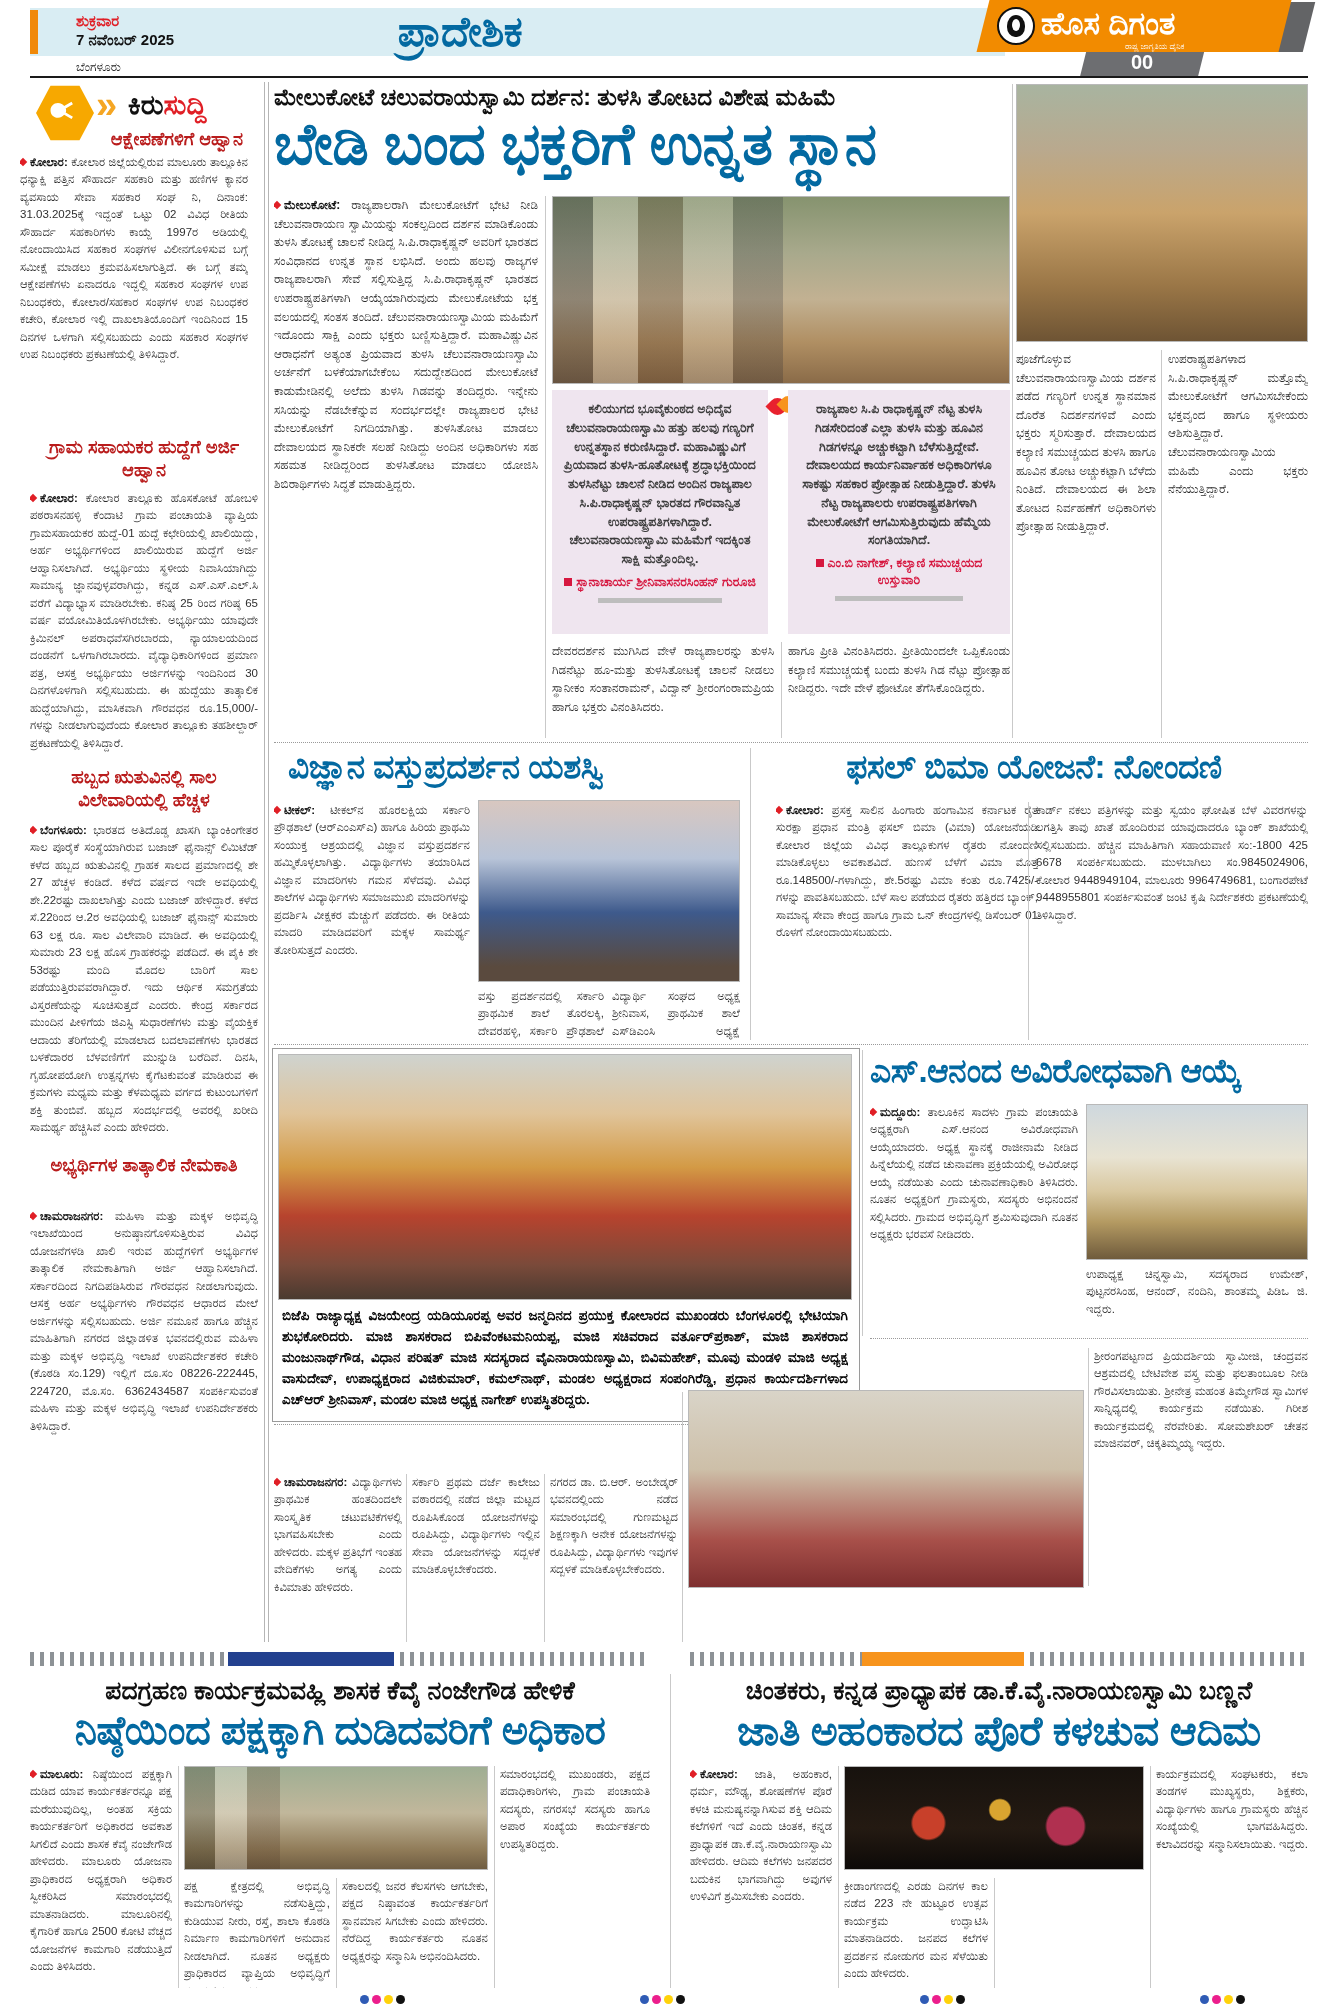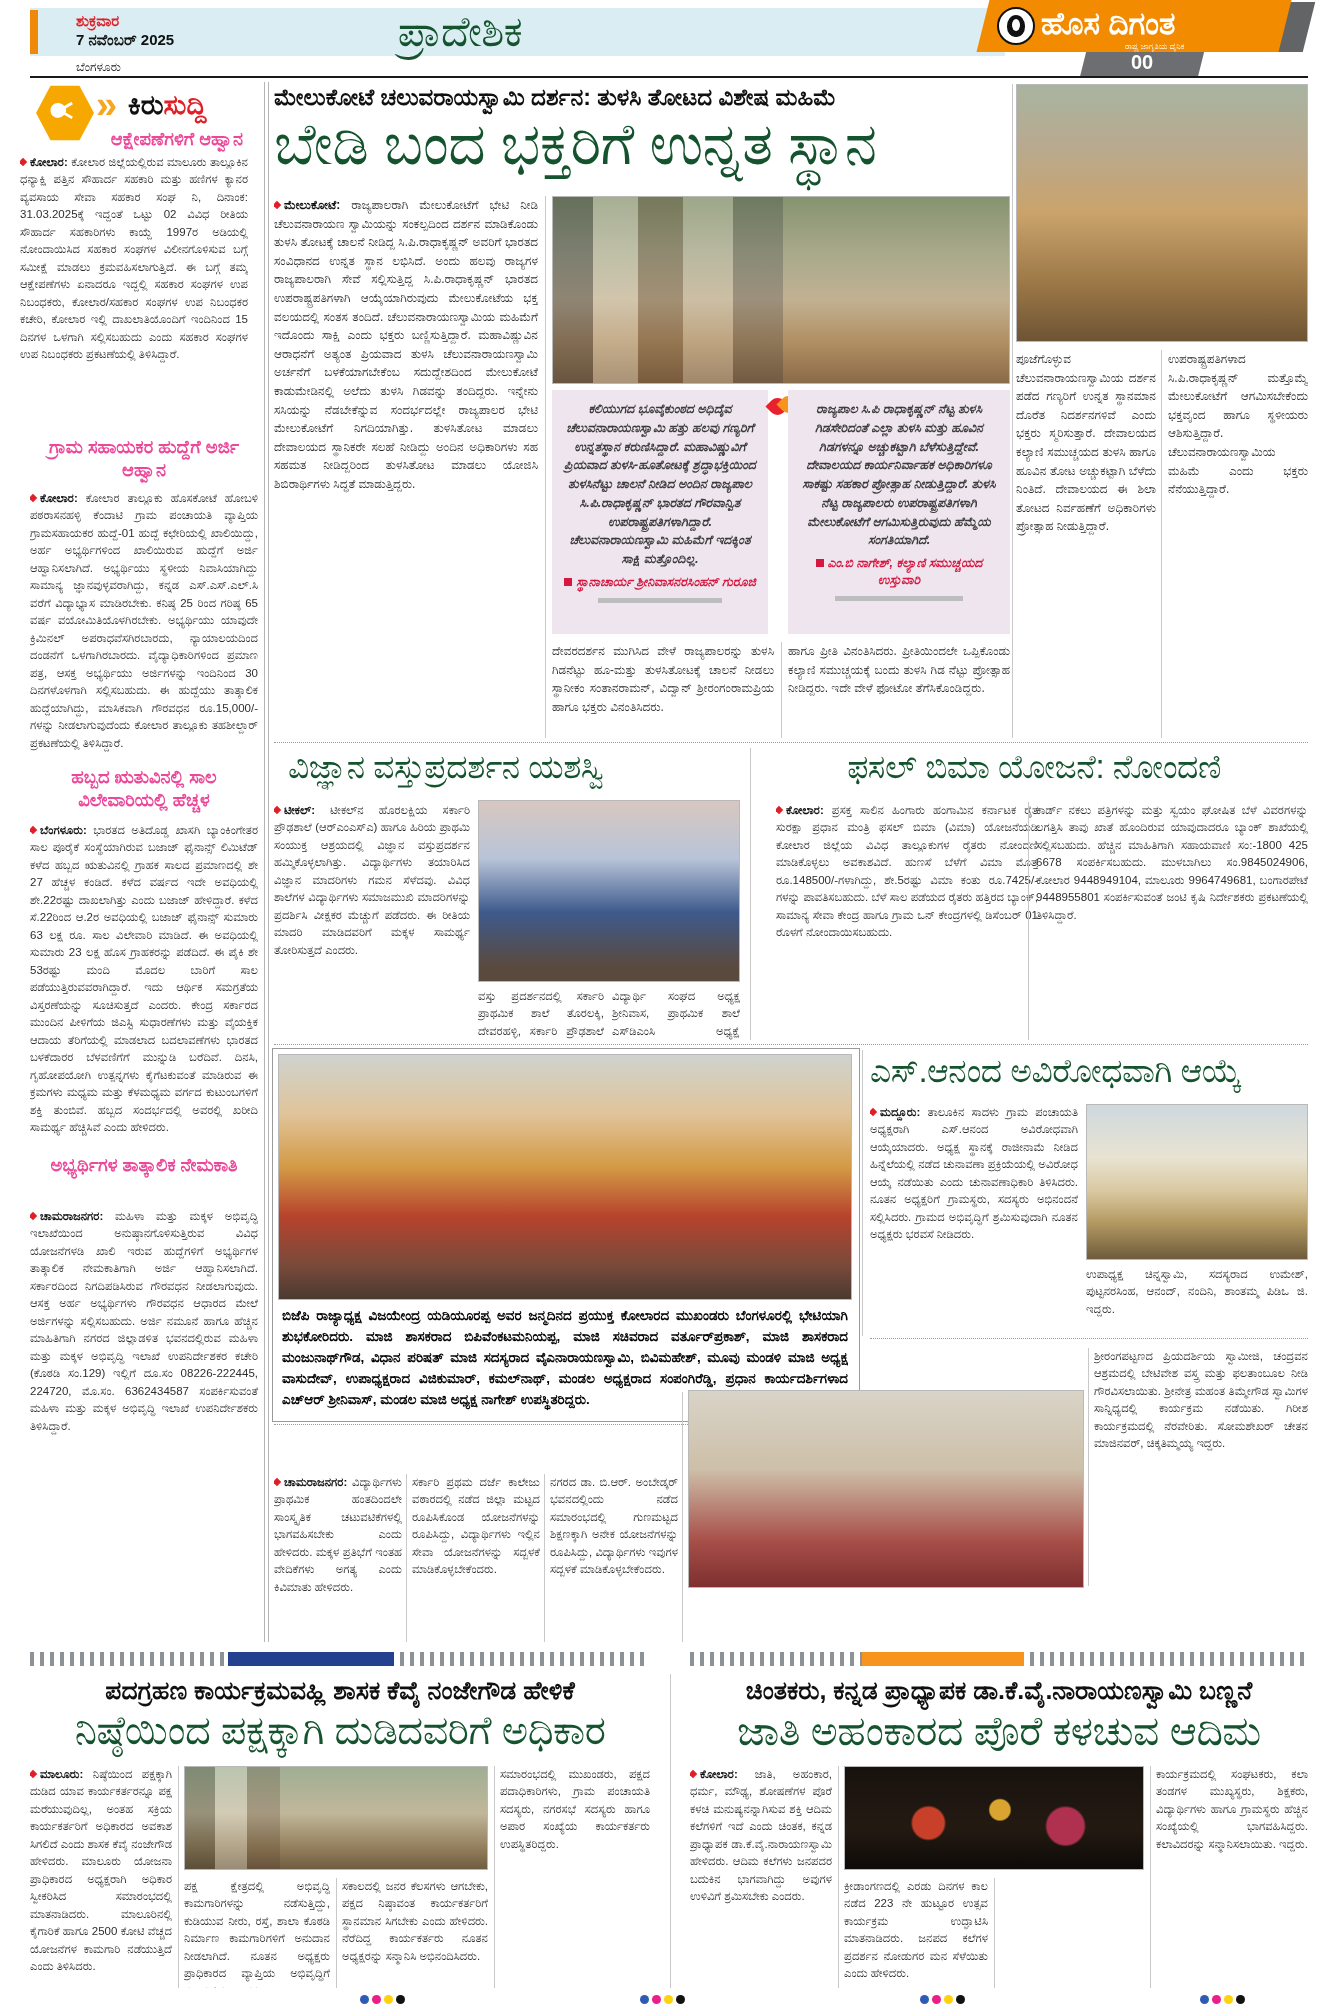--- a/index.html
+++ b/index.html
@@ -4,22 +4,22 @@
 <title>Newspaper Page</title>
 <style>
   html,body{margin:0;padding:0;background:#e8e8e8;}
   #page{position:relative;width:1338px;height:2009px;background:#ffffff;margin:0 auto;
         font-family:"Liberation Sans","DejaVu Sans",sans-serif;color:#222;overflow:hidden;}
   .abs{position:absolute;}
   .bt{font-size:11.5px;line-height:1.52;text-align:justify;color:#2e2e2e;overflow:hidden;}
   .bt2{font-size:12px;line-height:1.55;text-align:justify;color:#2e2e2e;overflow:hidden;}
   .dl{font-weight:bold;color:#111;}
   .bullet{display:inline-block;width:6px;height:6px;background:#e01f26;transform:rotate(45deg);margin:0 4px 1px 0;}
-  .brief-h{font-weight:800;font-size:18px;line-height:1.25;text-align:center;color:#ec4899;}
-  .hl{font-weight:400;color:#14532d;letter-spacing:-0.5px;}
+  .brief-h{font-weight:800;font-size:18px;line-height:1.25;text-align:center;color:#b91c1c;}
+  .hl{font-weight:700;color:#0369a1;letter-spacing:-0.5px;}
   .kick{font-weight:800;color:#101010;}
   .vr{background:#c9c9c9;width:1px;}
   .vr2{width:3px;border-left:1px solid #b5b5b5;border-right:1px solid #b5b5b5;}
   .hrd{border-top:1px dotted #9a9a9a;height:0;}
   .ph{border:1px solid #b9b9b9;box-sizing:border-box;}
   .ph1{background:linear-gradient(90deg,rgba(25,30,45,.30) 0 40px,rgba(250,248,240,.28) 40px 85px,rgba(70,45,30,.25) 85px 130px,rgba(240,238,230,.22) 130px 180px,rgba(25,30,45,.22) 180px 230px,rgba(0,0,0,0) 230px),linear-gradient(180deg,#86936f 0%,#a8a98c 30%,#c2b192 55%,#b08f63 78%,#8a6b48 100%);}
   .ph2{background:linear-gradient(180deg,#a8b4a0 0%,#b9a98e 25%,#caa36b 50%,#9b7747 78%,#6e5434 100%);}
   .phsci{background:linear-gradient(180deg,#d8c7c0 0%,#b8c4d8 32%,#3e5a8c 62%,#5a4a3e 92%);}
   .phbjp{background:linear-gradient(180deg,#cfd3cf 0%,#e0c49a 24%,#d39a45 46%,#b7432e 66%,#7a4a3a 86%,#4a3a30 100%);}
   .phana{background:linear-gradient(180deg,#cfd8de 0%,#e8e3d2 34%,#d9c8a0 56%,#b49a62 76%,#6f5b3c 100%);}
@@ -101,21 +101,21 @@
   <div class="abs ph ph2" style="left:1016px;top:84px;width:292px;height:258px;"></div>
 
   <div class="abs bt2" style="left:274px;top:196px;width:264px;height:540px;">
     <span class="bullet"></span><span class="dl">ಮೇಲುಕೋಟೆ:</span> <span>ರಾಜ್ಯಪಾಲರಾಗಿ ಮೇಲುಕೋಟೆಗೆ ಭೇಟಿ ನೀಡಿ ಚೆಲುವನಾರಾಯಣ ಸ್ವಾಮಿಯನ್ನು ಸಂಕಲ್ಪದಿಂದ ದರ್ಶನ ಮಾಡಿಕೊಂಡು ತುಳಸಿ ತೋಟಕ್ಕೆ ಚಾಲನೆ ನೀಡಿದ್ದ ಸಿ.ಪಿ.ರಾಧಾಕೃಷ್ಣನ್ ಅವರಿಗೆ ಭಾರತದ ಸಂವಿಧಾನದ ಉನ್ನತ ಸ್ಥಾನ ಲಭಿಸಿದೆ. ಅಂದು ಹಲವು ರಾಜ್ಯಗಳ ರಾಜ್ಯಪಾಲರಾಗಿ ಸೇವೆ ಸಲ್ಲಿಸುತ್ತಿದ್ದ ಸಿ.ಪಿ.ರಾಧಾಕೃಷ್ಣನ್ ಭಾರತದ ಉಪರಾಷ್ಟ್ರಪತಿಗಳಾಗಿ ಆಯ್ಕೆಯಾಗಿರುವುದು ಮೇಲುಕೋಟೆಯ ಭಕ್ತ ವಲಯದಲ್ಲಿ ಸಂತಸ ತಂದಿದೆ. ಚೆಲುವನಾರಾಯಣಸ್ವಾಮಿಯ ಮಹಿಮೆಗೆ ಇದೊಂದು ಸಾಕ್ಷಿ ಎಂದು ಭಕ್ತರು ಬಣ್ಣಿಸುತ್ತಿದ್ದಾರೆ. ಮಹಾವಿಷ್ಣುವಿನ ಆರಾಧನೆಗೆ ಅತ್ಯಂತ ಪ್ರಿಯವಾದ ತುಳಸಿ ಚೆಲುವನಾರಾಯಣಸ್ವಾಮಿ ಅರ್ಚನೆಗೆ ಬಳಕೆಯಾಗಬೇಕೆಂಬ ಸದುದ್ದೇಶದಿಂದ ಮೇಲುಕೋಟೆ ಕಾಡುಮೇಡಿನಲ್ಲಿ ಅಲೆದು ತುಳಸಿ ಗಿಡವನ್ನು ತಂದಿದ್ದರು. ಇನ್ನೇನು ಸಸಿಯನ್ನು ನೆಡಬೇಕೆನ್ನುವ ಸಂದರ್ಭದಲ್ಲೇ ರಾಜ್ಯಪಾಲರ ಭೇಟಿ ಮೇಲುಕೋಟೆಗೆ ನಿಗದಿಯಾಗಿತ್ತು. ತುಳಸಿತೋಟ ಮಾಡಲು ದೇವಾಲಯದ ಸ್ಥಾನಿಕರೇ ಸಲಹೆ ನೀಡಿದ್ದು ಅಂದಿನ ಅಧಿಕಾರಿಗಳು ಸಹ ಸಹಮತ ನೀಡಿದ್ದರಿಂದ ತುಳಸಿತೋಟ ಮಾಡಲು ಯೋಜಿಸಿ ಶಿಬಿರಾರ್ಥಿಗಳು ಸಿದ್ಧತೆ ಮಾಡುತ್ತಿದ್ದರು.</span>
   </div>
   <div class="abs vr" style="left:545px;top:196px;height:542px;"></div>
   <div class="abs vr" style="left:1012px;top:84px;height:654px;"></div>
 
   <div class="abs ph ph1" style="left:552px;top:196px;width:458px;height:188px;"></div>
 
-  <div class="abs" style="left:552px;top:390px;width:458px;height:244px;font-style:italic;">
+  <div class="abs" style="left:552px;top:390px;width:458px;height:244px;">
     <div class="qbox abs" style="left:0;top:0;width:216px;height:244px;">
       <div class="qtext">ಕಲಿಯುಗದ ಭೂವೈಕುಂಠದ ಅಧಿದೈವ ಚೆಲುವನಾರಾಯಣಸ್ವಾಮಿ ಹತ್ತು ಹಲವು ಗಣ್ಯರಿಗೆ ಉನ್ನತಸ್ಥಾನ ಕರುಣಿಸಿದ್ದಾರೆ. ಮಹಾವಿಷ್ಣುವಿಗೆ ಪ್ರಿಯವಾದ ತುಳಸಿ-ಹೂತೋಟಕ್ಕೆ ಶ್ರದ್ಧಾಭಕ್ತಿಯಿಂದ ತುಳಸಿನೆಟ್ಟು ಚಾಲನೆ ನೀಡಿದ ಅಂದಿನ ರಾಜ್ಯಪಾಲ ಸಿ.ಪಿ.ರಾಧಾಕೃಷ್ಣನ್ ಭಾರತದ ಗೌರವಾನ್ವಿತ ಉಪರಾಷ್ಟ್ರಪತಿಗಳಾಗಿದ್ದಾರೆ. ಚೆಲುವನಾರಾಯಣಸ್ವಾಮಿ ಮಹಿಮೆಗೆ ಇದಕ್ಕಿಂತ ಸಾಕ್ಷಿ ಮತ್ತೊಂದಿಲ್ಲ.</div>
       <div class="qattr"><span class="sq"></span><span>ಸ್ಥಾನಾಚಾರ್ಯ ಶ್ರೀನಿವಾಸನರಸಿಂಹನ್ ಗುರೂಜಿ</span></div>
       <div class="qbar"></div>
     </div>
     <div class="abs" style="left:217px;top:6px;width:26px;height:22px;">
       <span class="drop" style="background:#e8212e;transform:rotate(45deg);position:absolute;left:0;top:2px;"></span>
       <span class="drop" style="background:#f7941d;transform:rotate(45deg);position:absolute;left:11px;top:0;"></span>
     </div>
     <div class="qbox abs" style="left:236px;top:0;width:222px;height:244px;">

